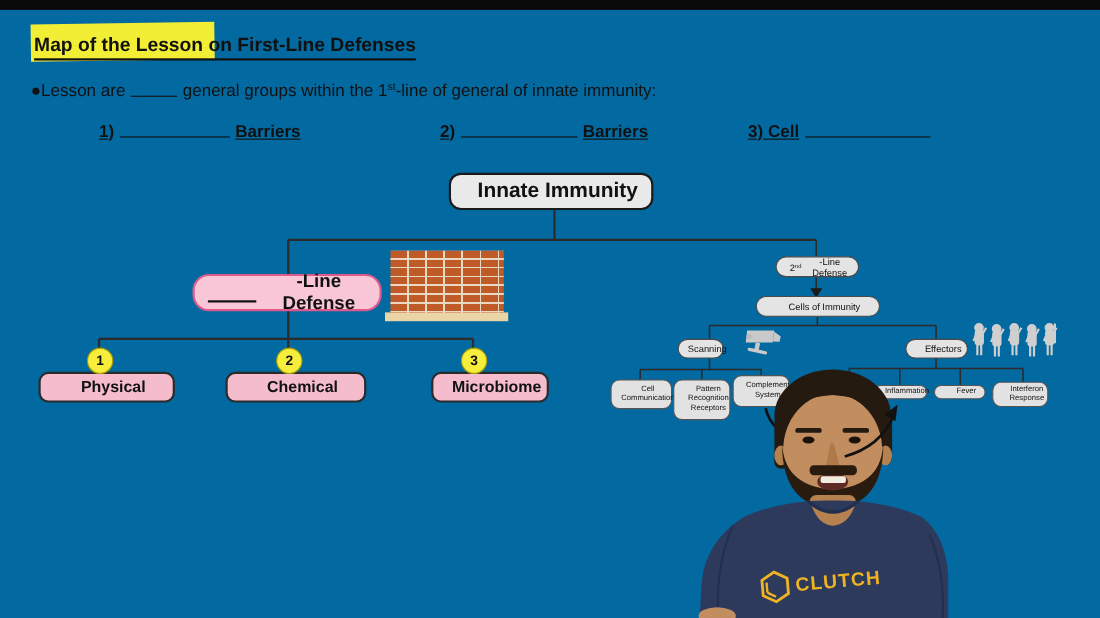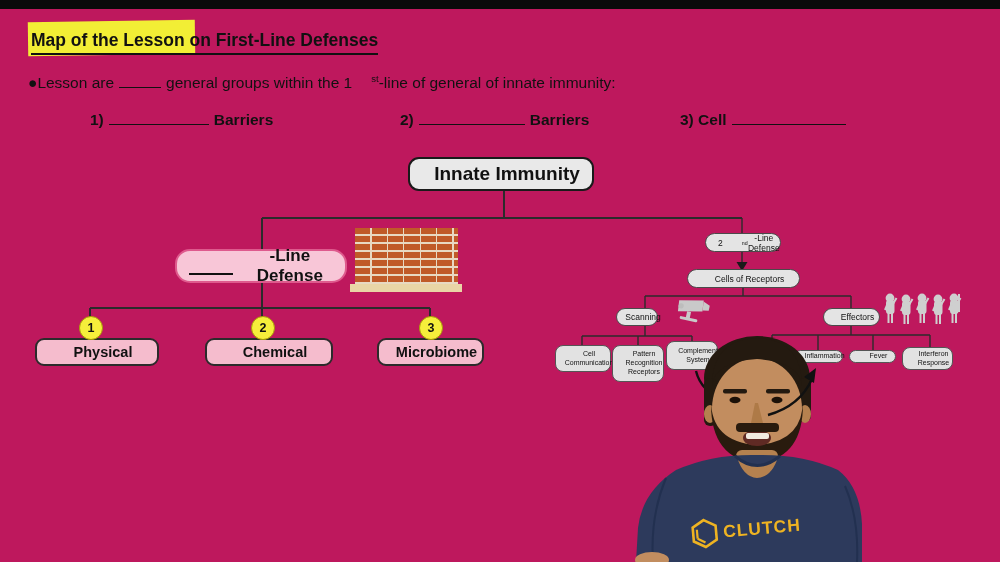--- a/index.html
+++ b/index.html
@@ -1,29 +1,29 @@
 <!DOCTYPE html>
 <html><head>
 <meta charset="utf-8">
 <style>
   html,body{margin:0;padding:0;background:#888;}
-  .stage{position:relative;width:1000px;height:562px;background:#be185d;overflow:hidden;
+  .stage{position:relative;width:1000px;height:562px;background:#0369a1;overflow:hidden;
          font-family:"Liberation Sans",sans-serif;color:#111;}
   .topbar{position:absolute;left:0;top:0;width:1000px;height:9px;background:#0a0a0a;}
   .abs{position:absolute;}
   
   .hl-rect{position:absolute;left:28px;top:21px;width:167px;height:34px;background:#f2ee35;transform:rotate(-0.8deg);}
   .title{position:absolute;left:31px;top:30px;font-size:17.5px;font-weight:bold;z-index:2;}
   .title .twrap{display:inline-block;border-bottom:2.2px solid #111;padding-bottom:2px;}
   
   .intro{position:absolute;left:28px;top:72px;font-size:15.5px;}
   .blank{display:inline-block;border-bottom:1.8px solid #111;height:0.95em;vertical-align:baseline;margin:0 5px;}
-  sup{font-size:0.62em;margin-left:19px;}
+  sup{font-size:0.62em;}
   .items{position:absolute;left:0;top:109px;width:1000px;font-size:15.5px;font-weight:bold;}
-  .item{position:absolute;white-space:nowrap;}
+  .item{position:absolute;white-space:nowrap;text-decoration:underline;}
   
   .node{position:absolute;display:flex;align-items:center;justify-content:center;text-align:center;box-sizing:border-box;background:#e9e9e9;padding-left:12px;}
   .big{border:2.2px solid #1a1a1a;border-radius:11px;font-weight:bold;font-size:19px;}
   .pink-main{background:#f8c6d7;border:2.6px solid #de5a8d;border-radius:15px;font-weight:bold;font-size:17px;}
   .pink{background:#f5bccd;border:2px solid #2b2b2b;border-radius:9px;font-weight:bold;font-size:14.5px;}
   .gbox{background:#e4e4e4;border:1.5px solid #4a4a4a;border-radius:9px;font-size:8.5px;}
   .leaf{background:#e2e2e2;border:1.4px solid #555;border-radius:8px;font-size:7px;line-height:1.25;}
   .badge{position:absolute;width:22px;height:22px;border-radius:50%;background:#f6ee3b;border:1.6px solid #a79b07;
          display:flex;align-items:center;justify-content:center;font-weight:bold;font-size:12.5px;z-index:3;}
   .lines{position:absolute;left:0;top:0;pointer-events:none;}
@@ -122,31 +122,31 @@
   <div class="badge" style="left:419px;top:316px">
       <span>3</span>
     </div>
 
   <div class="node pink abs" style="left:35px;top:338px;width:124px;height:28px">
       <span>Physical</span>
     </div>
   <div class="node pink abs" style="left:205px;top:338px;width:128px;height:28px">
       <span>Chemical</span>
     </div>
-  <div class="node pink abs" style="left:377px;top:338px;width:107px;height:28px">
+  <div class="node pink abs" style="left:392px;top:338px;width:107px;height:28px">
       <span>Microbiome</span>
     </div>
 
   <div class="node gbox abs" style="left:705px;top:233px;width:76px;height:19px;border-radius:10px">
     <span>2</span>
       <sup>nd</sup>
       <span>-Line Defense</span>
   </div>
   <div class="node gbox abs" style="left:687px;top:269px;width:113px;height:19px;border-radius:10px">
-    <span>Cells of Receptors</span>
+    <span>Cells of Immunity</span>
   </div>
   <div class="node gbox abs" style="left:616px;top:308px;width:42px;height:18px;border-radius:9px">
     <span>Scanning</span>
   </div>
   <div class="node gbox abs" style="left:823px;top:308px;width:57px;height:18px;border-radius:9px">
     <span>Effectors</span>
   </div>
 
   <svg class="abs" style="left:676px;top:296px" width="42" height="32">
     <g fill="#c9c9c9" transform="rotate(12 20 12)">

